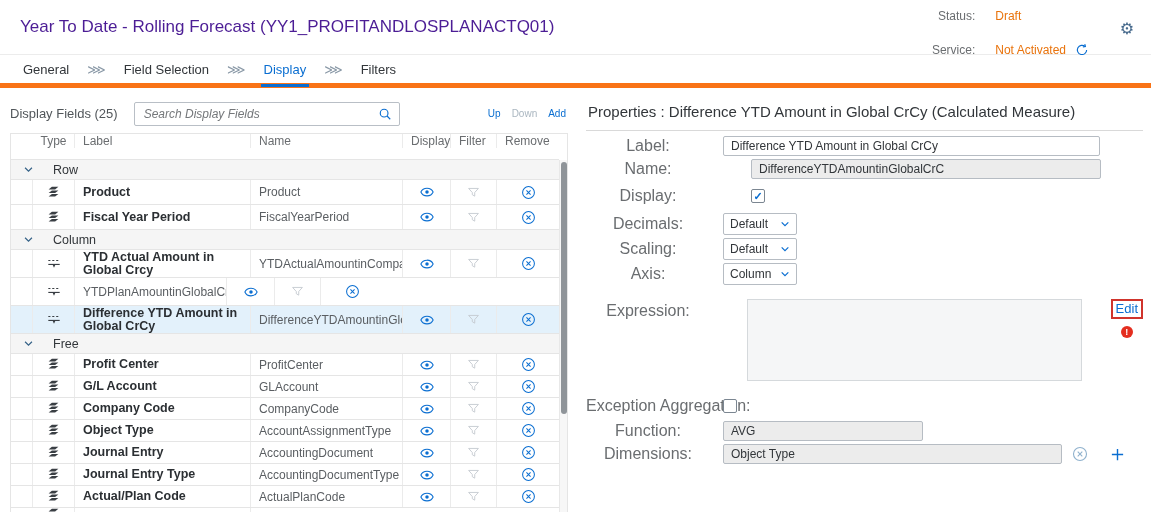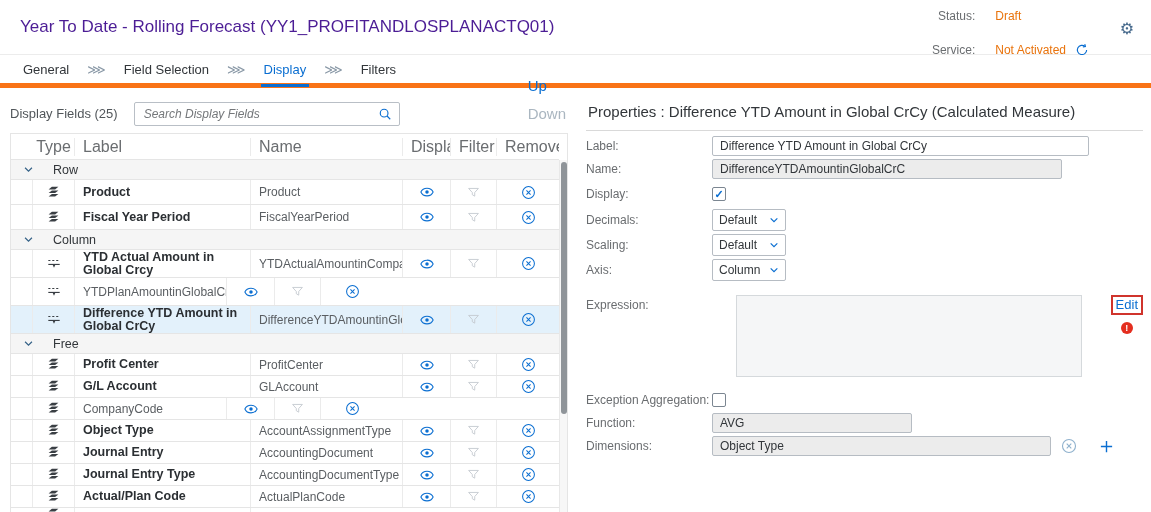--- a/index.html
+++ b/index.html
@@ -28,27 +28,27 @@
   .tab.active::after { content:""; position:absolute; left:0; right:0; bottom:-1px; height:3px; background:#0a6ed1; }
   .tab-sep { color:#8a99a7; font-size:13px; margin-right:15px; font-family:"DejaVu Sans", sans-serif; }
   
   .left-panel { position:absolute; left:10px; top:100px; width:558px; bottom:0; }
   .lp-toolbar { display:flex; align-items:center; height:27px; }
   .lp-title { font-size:13px; color:#51565a; white-space:nowrap; }
   .search-box { margin-left:16px; width:266px; height:24px; border:1px solid #b9bfc6; border-radius:2px;
     display:flex; align-items:center; padding:0 7px; background:#fff; }
   .search-box input { border:none; outline:none; flex:1; font-size:12px; color:#32363a; font-family:inherit; background:transparent; }
   .search-box input::placeholder { font-style:italic; color:#74777a; }
-  .lp-actions { margin-left:auto; display:flex; gap:11px; font-size:15px; padding-right:2px;flex-direction:column; }
+  .lp-actions { margin-left:auto; display:flex; gap:11px; font-size:10px; padding-right:2px; }
   .lp-action { color:#0a6ed1; cursor:pointer; white-space:nowrap; }
   .lp-action.disabled { color:#aab6c0; cursor:default; }
   
   .fields-table { position:absolute; top:33px; left:0; width:558px; bottom:0;
     border:1px solid #e5e5e5; border-bottom:none; overflow:hidden; background:#fff; }
-  .thead { display:flex; height:26px; border-bottom:1px solid #e5e5e5; color:#6a6d70; font-size:16px; align-items:center; width:548px; }
+  .thead { display:flex; height:26px; border-bottom:1px solid #e5e5e5; color:#6a6d70; font-size:12px; align-items:flex-start; width:548px; }
   .cell { display:flex; align-items:center; padding:0 8px; border-right:1px solid #ebebeb; overflow:hidden; }
   .c-indent { width:22px; padding:0; }
   .c-type { width:42px; justify-content:center; padding:0; }
   .c-label { width:176px; }
   .c-name { width:152px; }
   .c-display { width:48px; justify-content:center; }
   .c-filter { width:46px; justify-content:center; }
   .c-remove { width:62px; justify-content:center; border-right:none; }
   .thead .c-display, .thead .c-filter, .thead .c-remove { justify-content:flex-start; padding-left:8px; }
   .group-row { display:flex; align-items:center; height:20px; background:#f5f5f5;
@@ -61,26 +61,26 @@
   .data-row.partial { height:20px; align-items:flex-start; }
   .data-row.partial .c-label { padding-top:4px; white-space:nowrap; }
   .icon-cell { cursor:pointer; }
   .scroll-track { position:absolute; top:26px; right:0; width:8px; bottom:0; background:#f7f7f7; border-left:1px solid #e8e8e8; }
   .scroll-thumb { position:absolute; top:2px; left:1px; width:6px; height:252px; background:#8f9499; border-radius:3px; cursor:grab; }
   
   .right-panel { position:absolute; left:586px; top:100px; width:557px; }
   .rp-title { font-size:15px; color:#32363a; padding:3px 0 10px 2px; border-bottom:1px solid #d9d9d9; white-space:nowrap; }
   .form { padding-top:5px; }
   .form-row { display:flex; align-items:center; margin-bottom:3px; }
-  .form-label { width:124px; text-align:left; margin-right:2px; font-size:12px; color:#6a6d70; flex:none; white-space:nowrap; }
+  .form-label { width:124px; text-align:center; margin-right:13px; font-size:16px; color:#6a6d70; flex:none; white-space:nowrap; }
   .input { height:20px; border:1px solid #b6bcc3; border-radius:2px; font-size:12px; color:#32363a;
     padding:0 7px; font-family:inherit; background:#fff; display:flex; align-items:center; white-space:nowrap; overflow:hidden; }
   .input.readonly { background:#ececec; }
   .w-label { width:377px; } .w-name { width:350px; } .w-func { width:200px; } .w-dims { width:339px; }
-  .mb8 { margin-bottom:8px; } .mb6 { margin-bottom:6px; } .mb14 { margin-bottom:14px; } .mb16 { margin-bottom:16px;gap:24px; }
+  .mb8 { margin-bottom:8px;gap:28px; } .mb6 { margin-bottom:6px; } .mb14 { margin-bottom:14px; } .mb16 { margin-bottom:16px;gap:24px; }
   .checkbox { width:14px; height:14px; border:1.5px solid #7b8691; border-radius:2px; background:#fff;
     display:flex; align-items:center; justify-content:center; cursor:pointer; }
   .checkbox.checked::after { content:"✓"; color:#0a6ed1; font-size:11px; font-weight:bold; line-height:1; }
   .select { width:74px; height:22px; border:1px solid #b6bcc3; border-radius:2px; background:#fff;
     display:flex; align-items:center; justify-content:space-between; padding:0 6px; font-size:12px; cursor:pointer; }
   .expr-row { align-items:flex-start; }
   .expr-row .form-label { padding-top:3px; }
   .expr-box { width:357px; height:82px; background:#f5f6f7; border:1px solid #d5d9dc; font-size:12px; padding:4px 6px; color:#32363a; }
   .expr-side { margin-left:5px; display:flex; flex-direction:column; align-items:center; gap:7px; }
   .edit-btn { color:#0a6ed1; font-size:13px; border:2px solid #d0342c; padding:0 3px 1px 3px; cursor:pointer; line-height:15px; }
@@ -385,20 +385,21 @@
         </div>
         <div class="data-row row-free">
           <div class="cell c-indent"></div>
           <div class="cell c-type">
             <svg viewBox="0 0 16 16" width="13" height="13" fill="#3a3f44">
               <path d="M6 1h8l-4 3.2H2z"></path>
               <path d="M6 5.4h8l-4 3.2H2z"></path>
               <path d="M6 9.8h8l-4 3.2H2z"></path>
             </svg>
           </div>
+          <div class="cell c-label">Company Code</div>
           <div class="cell c-name">CompanyCode</div>
           <div class="cell c-display icon-cell">
             <svg viewBox="0 0 16 16" width="14" height="14">
               <path d="M8 3.6C4.8 3.6 2.1 5.4 1 8c1.1 2.6 3.8 4.4 7 4.4S13.9 10.6 15 8c-1.1-2.6-3.8-4.4-7-4.4z" fill="none" stroke="#0a6ed1" stroke-width="1.2"></path>
               <circle cx="8" cy="8" r="2" fill="#0a6ed1"></circle>
             </svg>
           </div>
           <div class="cell c-filter icon-cell">
             <svg viewBox="0 0 16 16" width="13" height="13">
               <path d="M2 3h12l-4.5 5v4.5l-3-1.8V8z" fill="none" stroke="#c3c9cf" stroke-width="1.1"></path>

